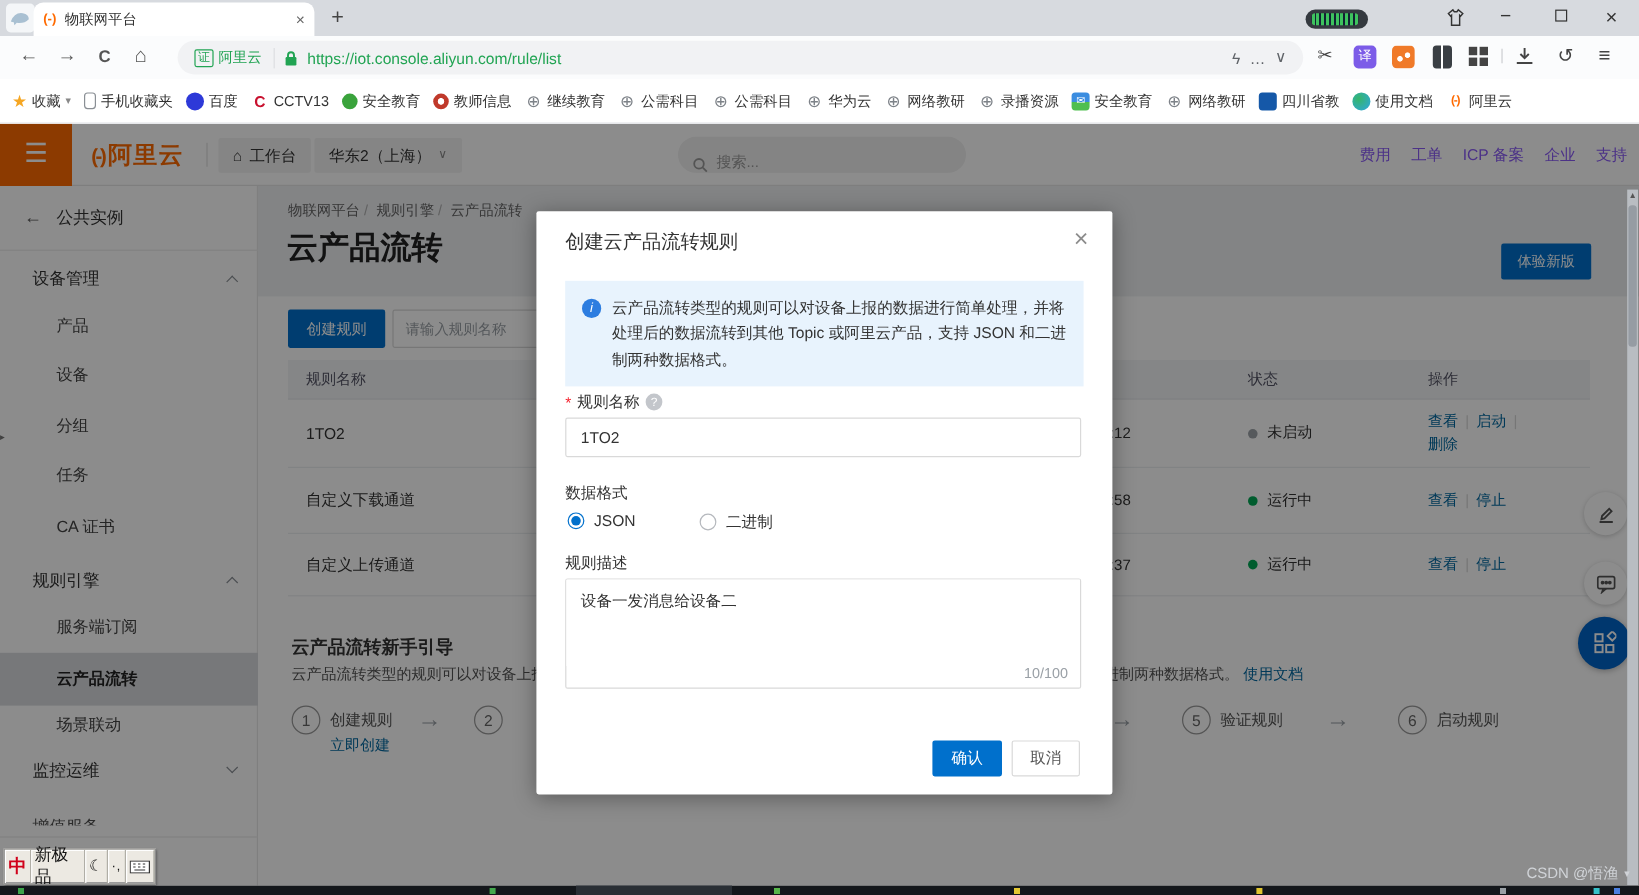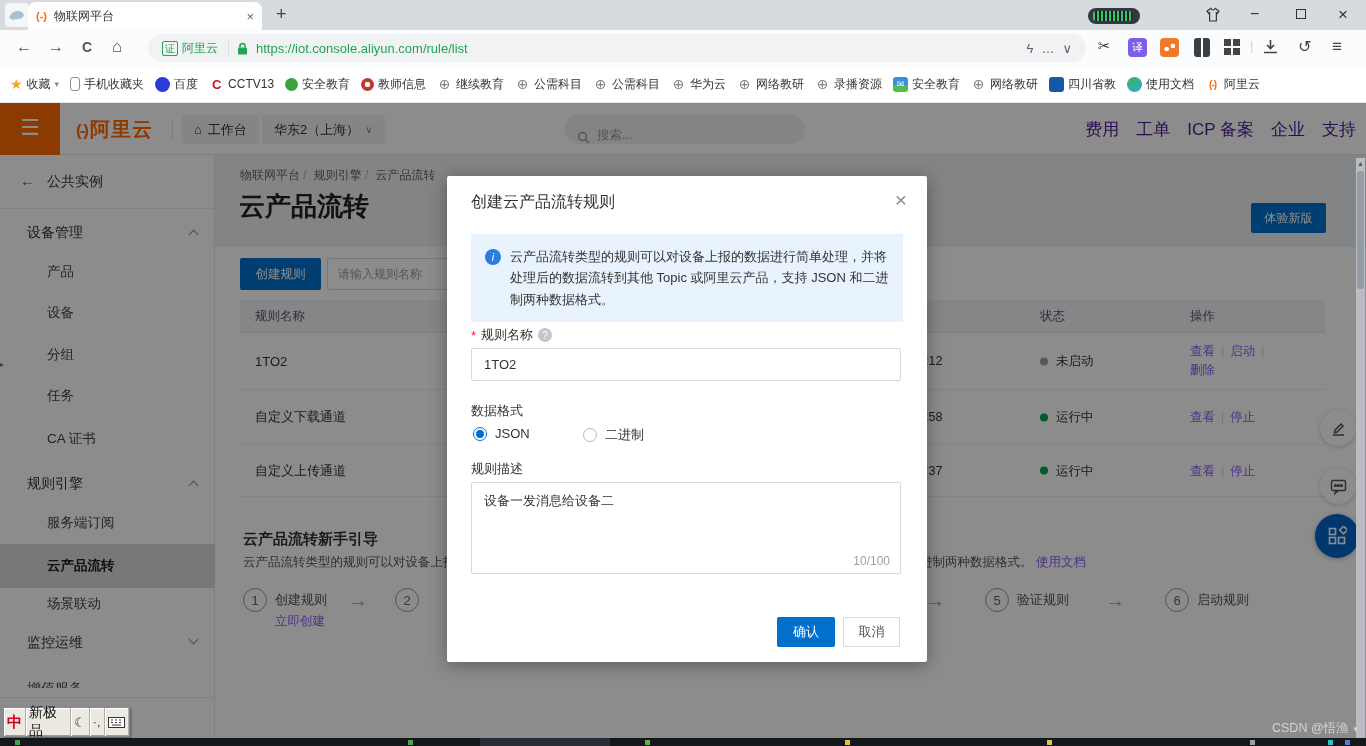--- a/index.html
+++ b/index.html
@@ -64,21 +64,21 @@
 #cnav{position:absolute;left:0;top:0;width:1366px;height:52px;background:#fff;border-bottom:1px solid #e6e6e6}
 #burger{position:absolute;left:0;top:0;width:60px;height:52px;background:#ff6a00;color:#fff;font-size:22px;text-align:center;line-height:50px}
 #clogo{position:absolute;left:76px;top:13px;color:#ff6a00;font-size:20px;font-weight:700;letter-spacing:1px}
 #clogo .mk{font-size:17px;letter-spacing:-2px;margin-right:3px}
 #cnav-sep{position:absolute;left:172px;top:16px;height:20px;border-left:1px solid #e0e0e0}
 .pill{position:absolute;top:12px;height:29px;background:#f2f2f2;border-radius:2px;display:flex;align-items:center;padding:0 12px;gap:6px;font-size:13px;color:#333}
 #workbench{left:182px}
 #region{left:262px}
 #region .car{font-size:10px;color:#888}
 #csearch{position:absolute;left:565px;top:11px;width:240px;height:30px;background:#f0f0f0;border-radius:15px;display:flex;align-items:flex-end;padding:0 12px;gap:7px;color:#9a9a9a;font-size:12.5px}
-#cnav-right{position:absolute;right:10px;top:0;height:52px;display:flex;align-items:center;gap:17px;font-size:17px;color:#4c1d95}
+#cnav-right{position:absolute;right:10px;top:0;height:52px;display:flex;align-items:center;gap:17px;font-size:13px;color:#8b5cf6}
 
 #sidebar{position:absolute;left:0;top:52px;width:215px;height:583px;background:#fff;border-right:1px solid #e8e8e8}
 .sitem{position:absolute;left:0;width:215px;height:24px;line-height:24px;font-size:14px;color:#333;white-space:nowrap}
 .sitem .txt{margin-left:27px}
 .sitem.sub .txt{margin-left:47px;font-size:13.5px;color:#444}
 .chev{position:absolute;right:18px;top:9px;width:7px;height:7px;border-right:1.5px solid #8a8f95;border-bottom:1.5px solid #8a8f95}
 .chev.up{transform:rotate(-135deg);top:11px}
 .chev.dn{transform:rotate(45deg);top:6px}
 #s-back{top:14px;font-size:14px;color:#333}
 #s-back .ar{margin:0 12px 0 20px;font-size:15px;color:#555}
@@ -107,21 +107,21 @@
 #thead .c-status{position:absolute;left:800px;top:0;line-height:33px}
 #thead .c-action{position:absolute;left:950px;top:0;line-height:33px}
 .trow{position:relative;border-bottom:1px solid #eceef0;font-size:13px}
 #tr1{height:57px}#tr2{height:55px}#tr3{height:52px}
 .trow .name{position:absolute;left:15px;top:50%;transform:translateY(-50%);color:#333}
 .trow .time{position:absolute;left:678px;top:50%;transform:translateY(-50%);color:#333;font-size:12.5px}
 .trow .status{position:absolute;left:800px;top:50%;transform:translateY(-50%);display:flex;align-items:center;gap:8px;font-size:12.5px}
 .dot{width:8px;height:8px;border-radius:50%}
 .dot.gray{background:#9da3a8}.dot.green{background:#00a854}
 .trow .acts{position:absolute;left:950px;top:50%;transform:translateY(-50%);font-size:12.5px;line-height:19px;width:130px}
-a.lnk{color:#8b5cf6;text-decoration:none}
+a.lnk{color:#0369a1;text-decoration:none}
 .asep{color:#d8d8d8;margin:0 6px}
 
 #guide-title{position:absolute;left:28px;top:375px;font-size:15px;font-weight:700;color:#333}
 #gdesc-l{position:absolute;left:28px;top:399px;font-size:12.5px;color:#555;white-space:nowrap}
 #gdesc-r{position:absolute;left:705px;top:399px;font-size:12.5px;color:#555;white-space:nowrap}
 .step{position:absolute;top:433px;display:flex;align-items:center;gap:8px;font-size:13px;color:#555}
 .snum{width:24px;height:24px;border:1px solid #999;border-radius:50%;color:#666;font-size:13px;display:flex;align-items:center;justify-content:center;flex:none}
 .sarrow{position:absolute;top:434px;font-size:20px;color:#9aa0a6}
 #st1{left:28px}#st2{left:180px}#st5{left:770px}#st6{left:950px}
 #ar1{left:133px}#ar2{left:710px}#ar3{left:890px}

